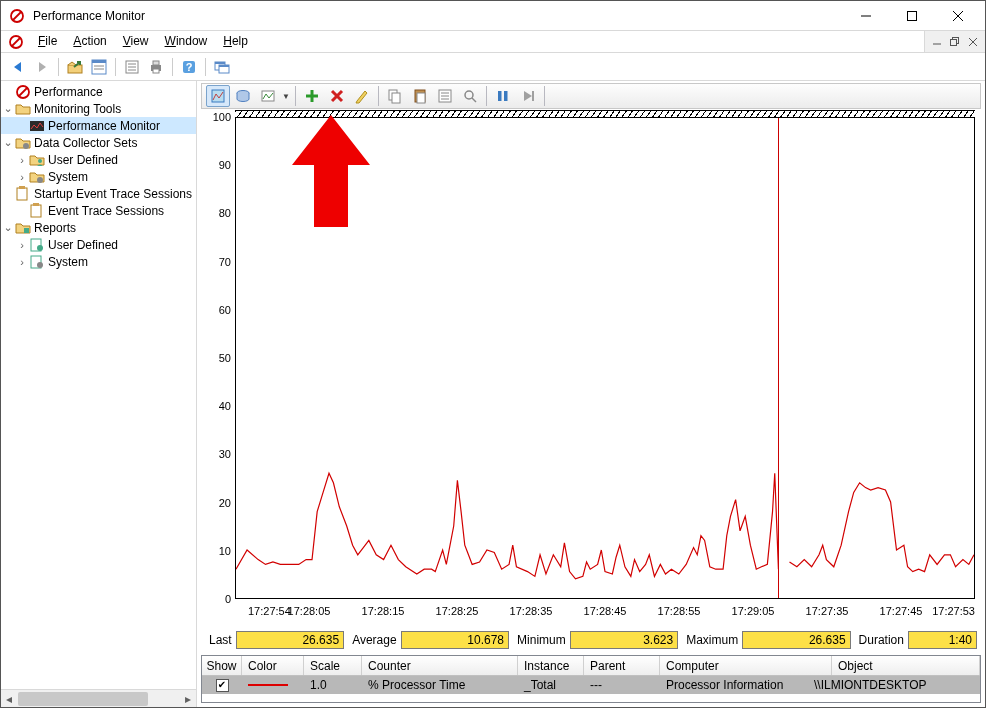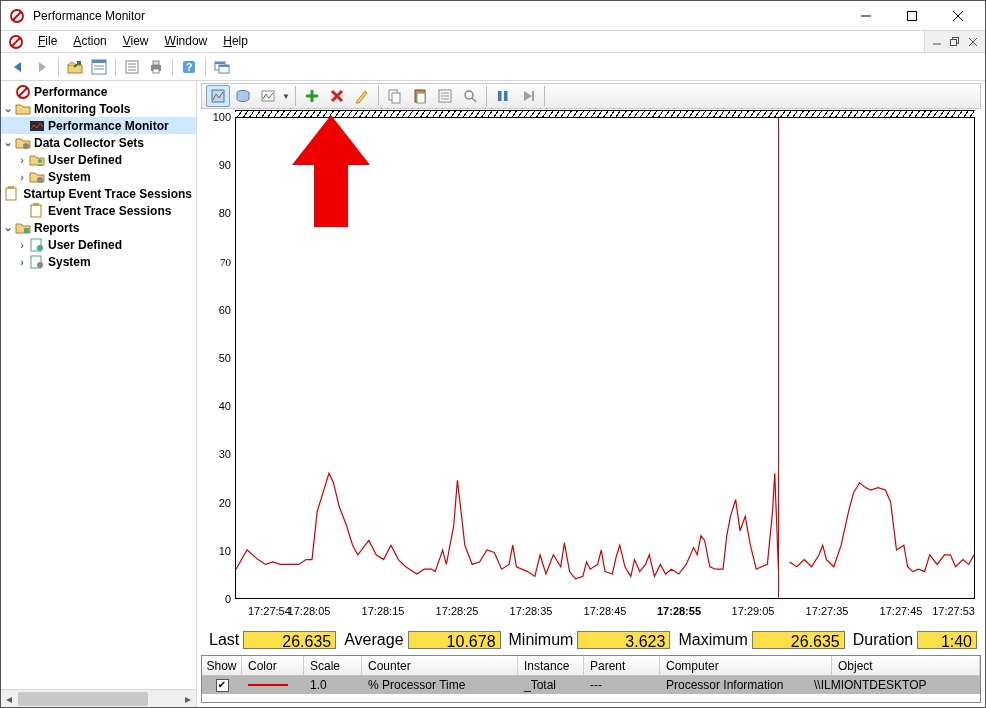--- a/index.html
+++ b/index.html
@@ -20,21 +20,21 @@
   .menubar .rc-btn { width:16px; height:16px; display:flex;align-items:center;justify-content:center;border:1px solid transparent;}
 
   
   .toolbar { height: 28px; border-bottom: 1px solid #d9d9d9; display:flex; align-items:center; padding: 0 6px; gap:2px; background:#fff;}
   .tbtn { width:22px; height:22px; display:flex;align-items:center;justify-content:center;border:1px solid transparent; border-radius:2px;}
   .tsep { width:1px; height:18px; background:#ccc; margin: 0 3px;}
   
   
   .body { flex:1; display:flex; min-height:0;}
   .tree-pane { width: 196px; border-right:1px solid #d9d9d9; display:flex; flex-direction:column; min-height:0;}
-  .tree { flex:1; overflow:auto; padding: 2px 0; font-weight: bold;}
+  .tree { flex:1; overflow:auto; padding: 2px 0;}
   .tree-row { display:flex; align-items:center; height:17px; white-space:nowrap; padding-right:4px; cursor:default;}
   .tree-row.selected { background:#cde8ff;}
   .tw { width:14px; text-align:center; color:#666; font-size:11px; user-select:none;}
   .ticon { width:16px; height:16px; margin-right:3px; flex-shrink:0;}
   .tree-row .lbl { font-size:12px;}
   .tree-scroll { height:18px; background:#f0f0f0; border-top:1px solid #d9d9d9; position:relative;}
   .tree-thumb { position:absolute; left:2px; top:2px; height:14px; width:60px; background:#c8c8c8; border-radius:2px;}
   .tree-ar { position:absolute; top:1px; width:16px; height:16px; display:flex;align-items:center;justify-content:center; color:#606060;}
   
   
@@ -49,21 +49,21 @@
   .yaxis { position:absolute; left:0; top:0; bottom:24px; width:34px;}
   .ytick { position:absolute; right:4px; font-size:11px; color:#000; transform:translateY(-50%);}
   .plot { position:absolute; left:34px; right:6px; top:0; bottom:24px; border:1px solid #000; background:#fff;}
   .hatch { position:absolute; top:-8px; left:-1px; right:-1px; height:8px; 
     background: repeating-linear-gradient(125deg, #000 0, #000 1px, transparent 1px, transparent 5px);
     border-top:1px solid #000;}
   .cursor-line { position:absolute; top:0; bottom:0; width:1px; background:#cc0000;}
   .xaxis { position:absolute; left:34px; right:6px; bottom:0; height:20px;}
   .xtick { position:absolute; font-size:11px; color:#000; transform:translateX(-50%); white-space:nowrap; top:2px;}
   
-  .stats-row { height:22px; display:flex; align-items:center; margin-top:6px; gap:4px; font-size:16px; padding: 0 4px;}
+  .stats-row { height:22px; display:flex; align-items:center; margin-top:6px; gap:4px; font-size:12px; padding: 0 4px;}
   .stats-row .lbl { margin-left: 4px;}
   .stats-row .val { flex:1; height:18px; border:1px solid #7a7a7a; padding: 1px 4px; text-align:right; background:#fde047;}
   
   .grid-wrap { margin-top:4px; border:1px solid #828790; min-height:48px;}
   .grid-head { display:flex; background:linear-gradient(#fff,#eee); border-bottom:1px solid #c0c0c0; height:20px;}
   .gh { border-right:1px solid #d0d0d0; padding:2px 6px; font-size:12px; display:flex;align-items:center;}
   .grid-row { display:flex; height:18px; align-items:center;}
   .grid-row.sel { background:#b8b8b8; color:#000;}
   .gc { padding: 1px 6px; font-size:12px; display:flex; align-items:center; overflow:hidden;}
   .col-show{width:40px;justify-content:center;} .col-color{width:62px;} .col-scale{width:58px;} .col-counter{width:156px;} .col-instance{width:66px;} .col-parent{width:76px;} .col-object{width:148px;} .col-computer{flex:1;}
@@ -387,21 +387,21 @@
 
     <div class="chart-container">
       <div class="yaxis" id="yaxis">
           <div class="ytick" style="top: 100%;">0</div>
           <div class="ytick" style="top: 90%;">10</div>
           <div class="ytick" style="top: 80%;">20</div>
           <div class="ytick" style="top: 70%;">30</div>
           <div class="ytick" style="top: 60%;">40</div>
           <div class="ytick" style="top: 50%;">50</div>
           <div class="ytick" style="top: 40%;">60</div>
-          <div class="ytick" style="top: 30%; font-family: Liberation Serif, serif;">70</div>
+          <div class="ytick" style="top: 30%;">70</div>
           <div class="ytick" style="top: 20%;">80</div>
           <div class="ytick" style="top: 10%;">90</div>
           <div class="ytick" style="top: 0%;">100</div>
         </div>
       <div class="plot">
         <div class="hatch"></div>
         <svg id="plotsvg" width="100%" height="100%" preserveAspectRatio="none" viewBox="0 0 100 100">
             <polyline points="0,94 1.5,90 3,92 4,93 5,92.5 6,93 7.5,93 8.5,93 9.5,92 10.3,92 11,82 11.8,78 12.6,74 13.2,76 14,81 15,85 15.8,89 16.5,91 18,88 19,91 20,92 21,89 22,92 23,93.5 24.5,95 25.5,94 26.5,94 27,94.5 28,90 28.5,93 29.5,85 30,75.5 30.5,82 31,89 31.5,91 32,93 33,92.5 34,90 35,90.5 36,94 37,93 37.5,89 38,93.5 39.5,94.5 40.5,95.5 41.2,91 42,95 43,91 44,93.5 44.5,88.5 45.2,94.5 46,96 47,95.5 47.5,92.5 48,94 49,93 49.5,90 50,94.5 51,95 51.5,91.5 52,89 52.7,93.5 53.5,95.5 54,92 54.7,94.5 55.5,93 56,91 56.7,95.5 57.5,93 58.2,95 59,94 60,95 61,93 62,89.5 62.5,91 63,87 63.5,88 64.2,93.5 65,94 66,94 66.5,87 67,83 67.7,79.5 68.3,86 69,83 69.7,89 70.5,94 71.2,93.5 72,93 72.7,82 73,74 73.5,94" stroke="#d10000" fill="none" stroke-width="0.25" vector-effect="non-scaling-stroke" style="stroke-width: 1.2px;"></polyline>
             <polyline points="75,92.5 76,93.5 77,92 78,93.5 79,91 79.5,89 80,92 81,93.5 82,89 83,82 83.7,78 84.5,76 85.3,77 86,77.5 87,77 88,77.5 88.7,80 89.5,90 90.5,89 91,93.5 91.7,94.5 92.5,94 93.3,94.5 94,91 95,93 96,91 96.8,91 97.5,93.5 98.5,92 99.3,93 100,91" stroke="#d10000" fill="none" stroke-width="0.25" vector-effect="non-scaling-stroke" style="stroke-width: 1.2px;"></polyline>
           </svg>
@@ -411,21 +411,21 @@
           <path d="M39 0 L78 50 L56 50 L56 112 L22 112 L22 50 L0 50 Z" fill="#ee0000"></path>
         </svg>
       </div>
       <div class="xaxis" id="xaxis">
           <div class="xtick" style="left: 0%; transform: translateX(0px); margin-left: 13px;">17:27:54</div>
           <div class="xtick" style="left: 10%;">17:28:05</div>
           <div class="xtick" style="left: 20%;">17:28:15</div>
           <div class="xtick" style="left: 30%;">17:28:25</div>
           <div class="xtick" style="left: 40%;">17:28:35</div>
           <div class="xtick" style="left: 50%;">17:28:45</div>
-          <div class="xtick" style="left: 60%; font-weight: bold;">17:28:55</div>
+          <div class="xtick" style="left: 60%;">17:28:55</div>
           <div class="xtick" style="left: 70%;">17:29:05</div>
           <div class="xtick" style="left: 80%;">17:27:35</div>
           <div class="xtick" style="left: 90%;">17:27:45</div>
           <div class="xtick" style="left: 100%; transform: translateX(-100%);">17:27:53</div>
         </div>
     </div>
 
     <div class="stats-row">
       <span class="lbl">Last</span>
       <span class="val">26.635</span>

